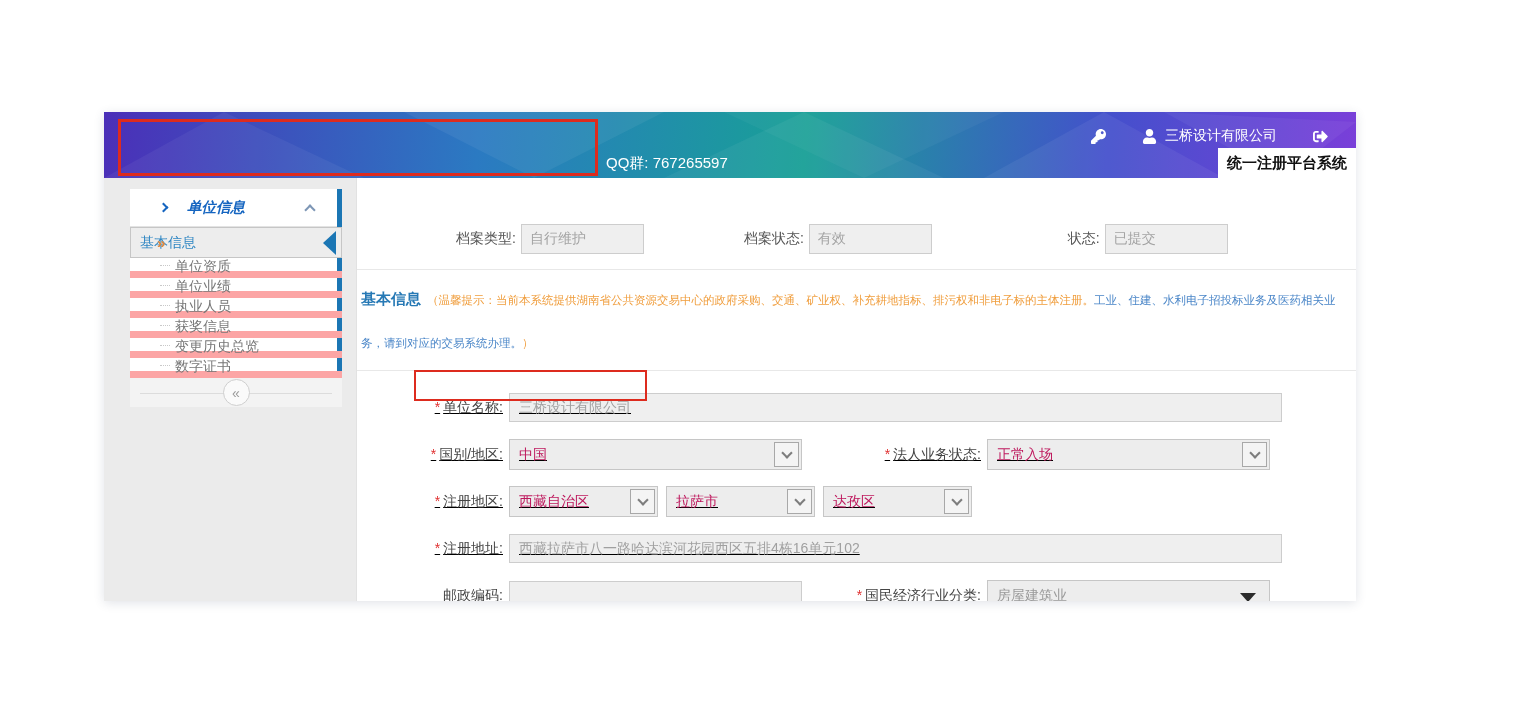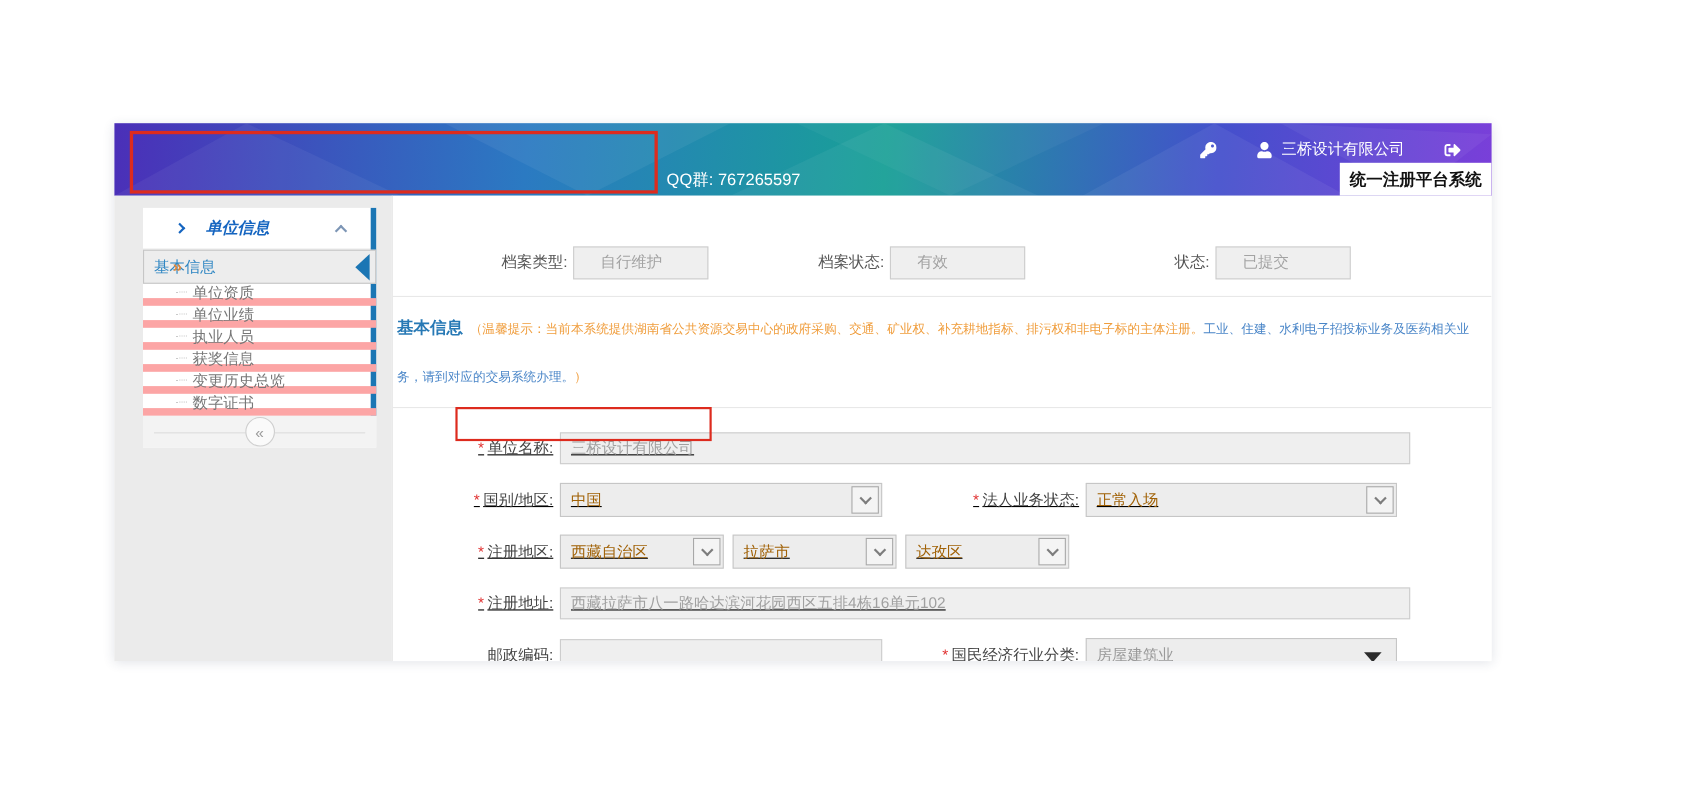--- a/index.html
+++ b/index.html
@@ -33,36 +33,36 @@
   .mitem.sel .mark { position:absolute; right:5px; top:50%; margin-top:-12px; width:0; height:0; border-top:12px solid transparent; border-bottom:12px solid transparent; border-right:13px solid #1b76b4; }
   .mitem.sel .chev2 { position:absolute; left:26px; color:#e0873a; font-size:15px; font-weight:bold; }
   .collapse-row { position:relative; height:29px; background:#f3f3f3; display:flex; align-items:center; justify-content:center; }
   .collapse-row .line { position:absolute; left:10px; right:10px; top:50%; border-top:1px solid #dcdcdc; }
   .collapse-btn { position:relative; width:27px; height:27px; border-radius:50%; background:#fafafa; border:1px solid #cfcfcf; color:#9a9a9a; font-size:14px; display:flex; align-items:center; justify-content:center; cursor:pointer; }
 
   .content { flex:1; background:#fff; border-left:1px solid #e2e2e2; overflow:hidden; }
   .meta-row { display:flex; align-items:center; margin:46px 0 15px 0; }
   .meta-grp { display:flex; align-items:center; }
   .meta-grp .mlbl { font-size:14px; color:#555; margin-right:5px; }
-  .meta-input { width:123px; height:30px; background:#efefef; border:1px solid #cdcdcd; color:#a3a3a3; font-size:14px; padding:0 24px; font-family:inherit; }
+  .meta-input { width:123px; height:30px; background:#efefef; border:1px solid #cdcdcd; color:#a3a3a3; font-size:14px; padding:0 8px; font-family:inherit; }
 
   .section-head { border-top:1px solid #e8e8e8; border-bottom:1px solid #e8e8e8; padding:8px 6px 6px 4px; line-height:42px; }
   .sec-title { font-size:15px; font-weight:bold; color:#2779b5; margin-right:6px; }
   .tip-orange { font-size:11.5px; color:#f09d3c; }
   .tip-blue { font-size:11.5px; color:#4a86c8; }
 
   .form { padding-top:13px;text-decoration:underline; }
   .frow { display:flex; align-items:center; height:47px; }
   .lbl { width:152px; text-align:right; padding-right:6px; font-size:14px; color:#444; white-space:nowrap; }
   .lbl2 { width:185px; text-align:right; padding-right:6px; font-size:14px; color:#444; white-space:nowrap; }
   .req { color:#e03030; margin-right:3px; font-size:14px; }
   .inp { height:29px; background:#efefef; border:1px solid #cdcdcd; color:#a0a0a0; font-size:14px; padding:0 9px; font-family:inherit; }
   .inp.wide { width:773px; }
   .inp.half { width:293px; }
-  .sel { position:relative; height:31px; background:#ededed; border:1px solid #c6c6c6; color:#a16207; font-size:14px; display:flex; align-items:center; padding:0 34px 0 9px; cursor:pointer; }
+  .sel { position:relative; height:31px; background:#ededed; border:1px solid #c6c6c6; color:#be185d; font-size:14px; display:flex; align-items:center; padding:0 34px 0 9px; cursor:pointer; }
   .sel .vbox { position:absolute; right:2px; top:2px; bottom:2px; width:25px; background:#f4f4f4; border:1px solid #a8a8a8; display:flex; align-items:center; justify-content:center; }
   .sel .v { width:8px; height:8px; border-right:2px solid #7d7d7d; border-bottom:2px solid #7d7d7d; transform:rotate(45deg); margin-top:-4px; }
   .sel.w1 { width:293px; } .sel.w2 { width:283px; } .sel.w3 { width:149px; margin-right:8px; } .sel.w3:last-child { margin-right:0; }
   .ddown { position:relative; width:283px; height:31px; background:#ededed; border:1px solid #c6c6c6; color:#9a9a9a; font-size:14px; display:flex; align-items:center; padding:0 40px 0 9px; cursor:pointer; }
   .ddown .tri { position:absolute; right:13px; top:12px; width:0; height:0; border-left:8px solid transparent; border-right:8px solid transparent; border-top:9px solid #2b2b2b; }
 
   
   .anno { position:absolute; border:3px solid #dd2b1e; pointer-events:none; }
   .anno1 { left:14px; top:7px; width:480px; height:57px; }
   .anno2 { left:310px; top:258px; width:233px; height:31px; border-width:2.5px; }

